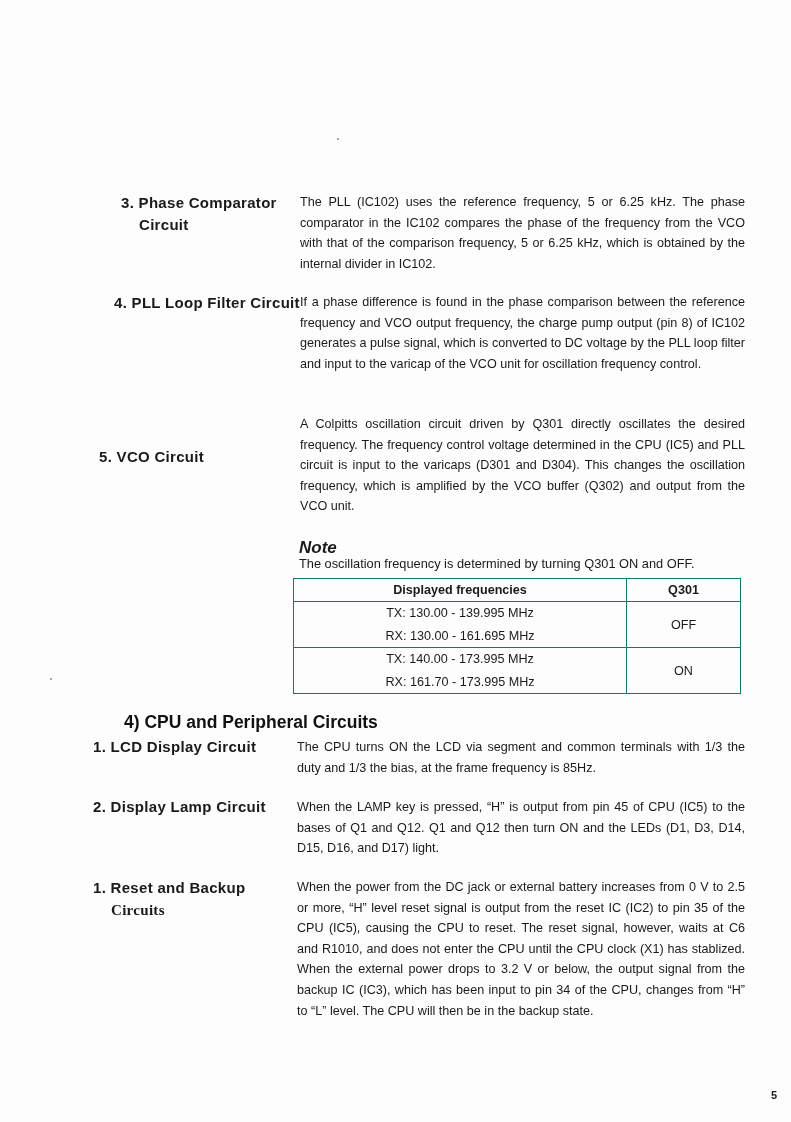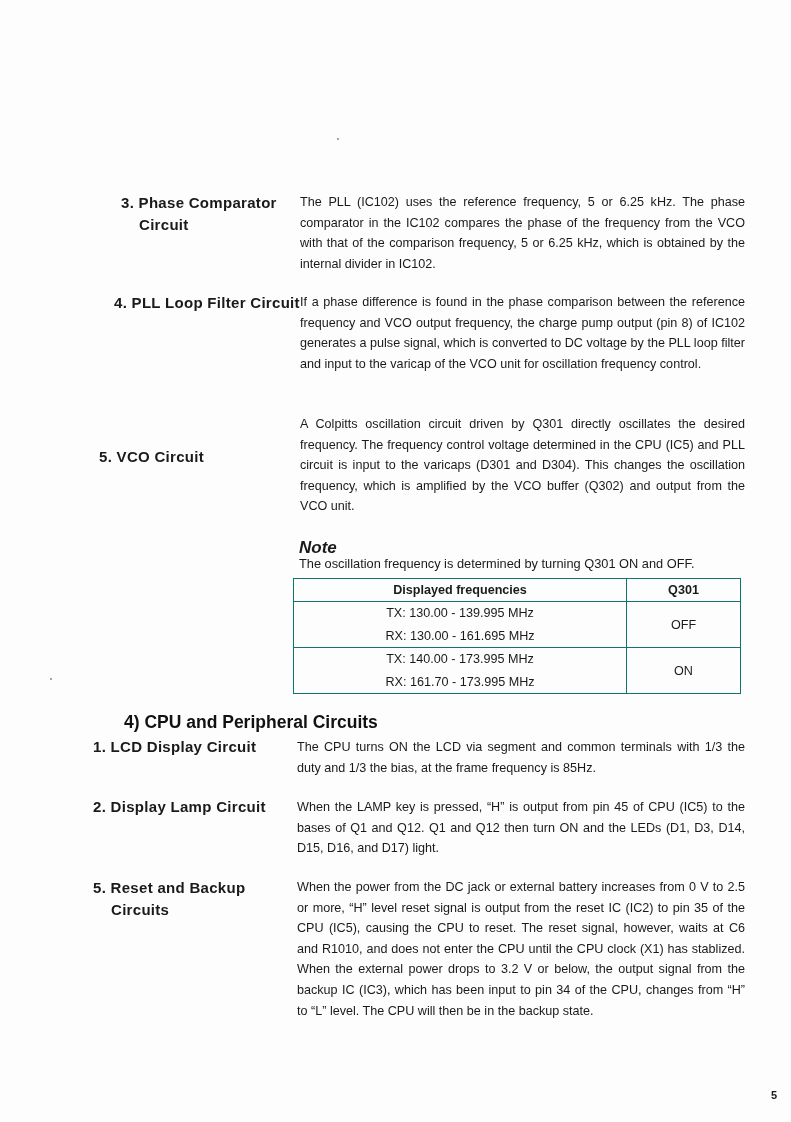--- a/index.html
+++ b/index.html
@@ -71,18 +71,18 @@
   <div>1. LCD Display Circuit</div>
 </div>
 <div class="body" style="left:297px;width:448px;top:737px;">The CPU turns ON the LCD via segment and common terminals with 1/3 the duty and 1/3 the bias, at the frame frequency is 85Hz.</div>
 
 <div class="label" style="left:93px;top:796px;">
   <div>2. Display Lamp Circuit</div>
 </div>
 <div class="body" style="left:297px;width:448px;top:797px;">When the LAMP key is pressed, “H” is output from pin 45 of CPU (IC5) to the bases of Q1 and Q12.  Q1 and Q12 then turn ON and the LEDs (D1, D3, D14, D15, D16, and D17) light.</div>
 
 <div class="label" style="left:93px;top:877px;">
-  <div>5. Reset and Backup</div>
-  <div style="padding-left:18px;">Circuits</div>
+  <div>1. Reset and Backup</div>
+  <div style="padding-left:18px;font-family:Liberation Serif, serif;">Circuits</div>
 </div>
 <div class="body" style="left:297px;width:448px;top:877px;">When the power from the DC jack or external battery increases from 0 V to 2.5 or more, “H” level reset signal is output from the reset IC (IC2) to pin 35 of the CPU (IC5), causing the CPU to reset.  The reset signal, however, waits at C6 and R1010, and does not enter the CPU until the CPU clock (X1) has stablized.  When the external power drops to 3.2 V or below, the output signal from the backup IC (IC3), which has been input to pin 34 of the CPU, changes from “H” to “L” level.  The CPU will then be in the backup state.</div>
 
 <div class="pagenum">5</div>
 
 </body></html>

